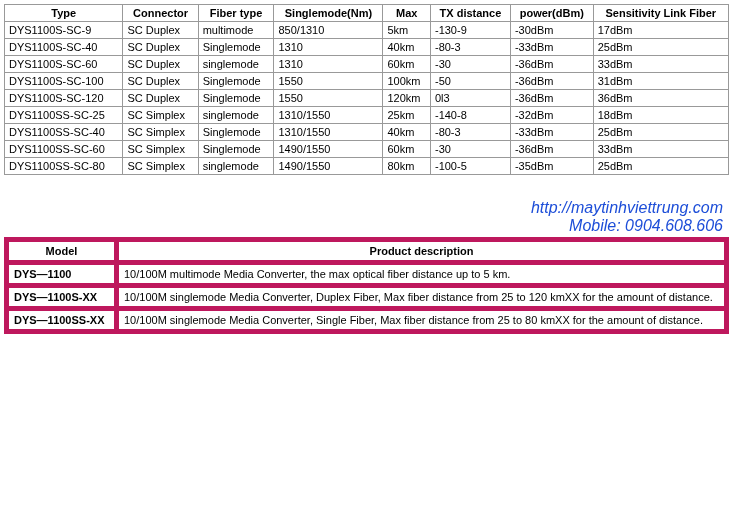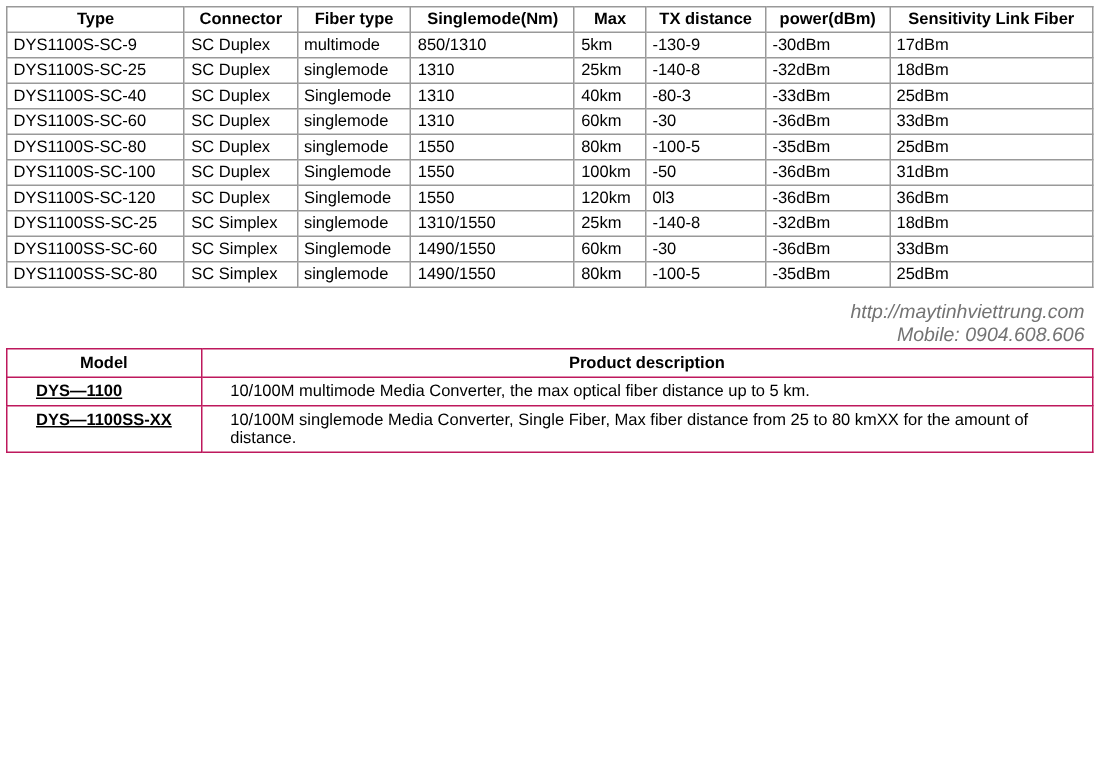--- a/index.html
+++ b/index.html
@@ -7,57 +7,56 @@
       font-family: Arial, sans-serif;
       font-size: 11px;
       background: #fff;
       width: 733px;
       min-height: 505px;
       padding: 4px;
     }
     .main-table {
       width: 100%;
       border-collapse: collapse;
-      margin-bottom: 6px;
+      margin-bottom: 22px;
     }
     .main-table th, .main-table td {
       border: 1px solid #999;
       padding: 2px 4px;
       vertical-align: top;
     }
     .main-table th {
       background: #fff;
       font-weight: bold;
       font-size: 11px;
     }
     .website-row {
       text-align: right;
       padding: 2px 6px;
-      color: #737373;
-      font-size: 13px;
+      color: #1d4ed8;
+      font-size: 16px;
       font-style: italic;
     }
     .desc-table {
       width: 100%;
       border-collapse: collapse;
     }
     .desc-table th, .desc-table td {
-      border: 1px solid #be185d;
-      padding: 3px 19px;
+      border: 5px solid #be185d;
+      padding: 3px 5px;
       vertical-align: top;
     }
     .desc-table th {
       font-weight: bold;
       background: #fff;
     }
     .model-cell {
       font-weight: bold;
       white-space: nowrap;
       vertical-align: middle;
-      text-decoration: underline;
     }
   </style>
 </head>
 <body>
 
 <table class="main-table">
   <thead>
     <tr>
       <th>Type</th>
       <th>Connector</th>
@@ -74,58 +73,38 @@
         <td>DYS1100S-SC-9</td>
         <td>SC Duplex</td>
         <td>multimode</td>
         <td>850/1310</td>
         <td>5km</td>
         <td>-130-9</td>
         <td>-30dBm</td>
         <td>17dBm</td>
       </tr>
       <tr>
-        <td>DYS1100S-SC-25</td>
-        <td>SC Duplex</td>
-        <td>singlemode</td>
-        <td>1310</td>
-        <td>25km</td>
-        <td>-140-8</td>
-        <td>-32dBm</td>
-        <td>18dBm</td>
-      </tr>
-      <tr>
         <td>DYS1100S-SC-40</td>
         <td>SC Duplex</td>
         <td>Singlemode</td>
         <td>1310</td>
         <td>40km</td>
         <td>-80-3</td>
         <td>-33dBm</td>
         <td>25dBm</td>
       </tr>
       <tr>
         <td>DYS1100S-SC-60</td>
         <td>SC Duplex</td>
         <td>singlemode</td>
         <td>1310</td>
         <td>60km</td>
         <td>-30</td>
         <td>-36dBm</td>
         <td>33dBm</td>
-      </tr>
-      <tr>
-        <td>DYS1100S-SC-80</td>
-        <td>SC Duplex</td>
-        <td>singlemode</td>
-        <td>1550</td>
-        <td>80km</td>
-        <td>-100-5</td>
-        <td>-35dBm</td>
-        <td>25dBm</td>
       </tr>
       <tr>
         <td>DYS1100S-SC-100</td>
         <td>SC Duplex</td>
         <td>Singlemode</td>
         <td>1550</td>
         <td>100km</td>
         <td>-50</td>
         <td>-36dBm</td>
         <td>31dBm</td>
@@ -142,20 +121,30 @@
       </tr>
       <tr>
         <td>DYS1100SS-SC-25</td>
         <td>SC Simplex</td>
         <td>singlemode</td>
         <td>1310/1550</td>
         <td>25km</td>
         <td>-140-8</td>
         <td>-32dBm</td>
         <td>18dBm</td>
+      </tr>
+      <tr>
+        <td>DYS1100SS-SC-40</td>
+        <td>SC Simplex</td>
+        <td>Singlemode</td>
+        <td>1310/1550</td>
+        <td>40km</td>
+        <td>-80-3</td>
+        <td>-33dBm</td>
+        <td>25dBm</td>
       </tr>
       <tr>
         <td>DYS1100SS-SC-60</td>
         <td>SC Simplex</td>
         <td>Singlemode</td>
         <td>1490/1550</td>
         <td>60km</td>
         <td>-30</td>
         <td>-36dBm</td>
         <td>33dBm</td>
@@ -184,17 +173,21 @@
       <th style="width:110px;">Model</th>
       <th>Product description</th>
     </tr>
   </thead>
   <tbody id="desc-tbody">
   <tr>
         <td class="model-cell">DYS—1100</td>
         <td>10/100M multimode Media Converter, the max optical fiber distance up to 5 km.</td>
       </tr>
       <tr>
+        <td class="model-cell">DYS—1100S-XX</td>
+        <td>10/100M singlemode Media Converter, Duplex Fiber, Max fiber distance from 25 to 120 kmXX for the amount of distance.</td>
+      </tr>
+      <tr>
         <td class="model-cell">DYS—1100SS-XX</td>
         <td>10/100M singlemode Media Converter, Single Fiber, Max fiber distance from 25 to 80 kmXX for the amount of distance.</td>
       </tr>
     </tbody>
 </table>
 
 </body></html>

